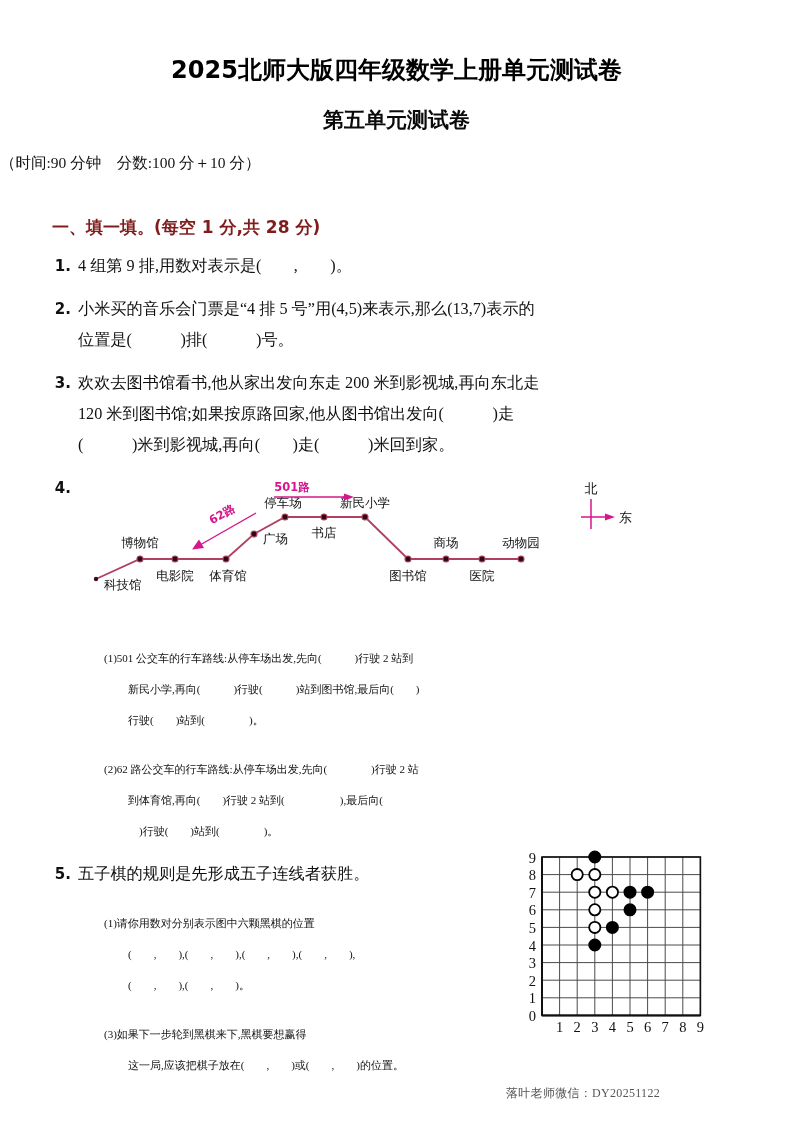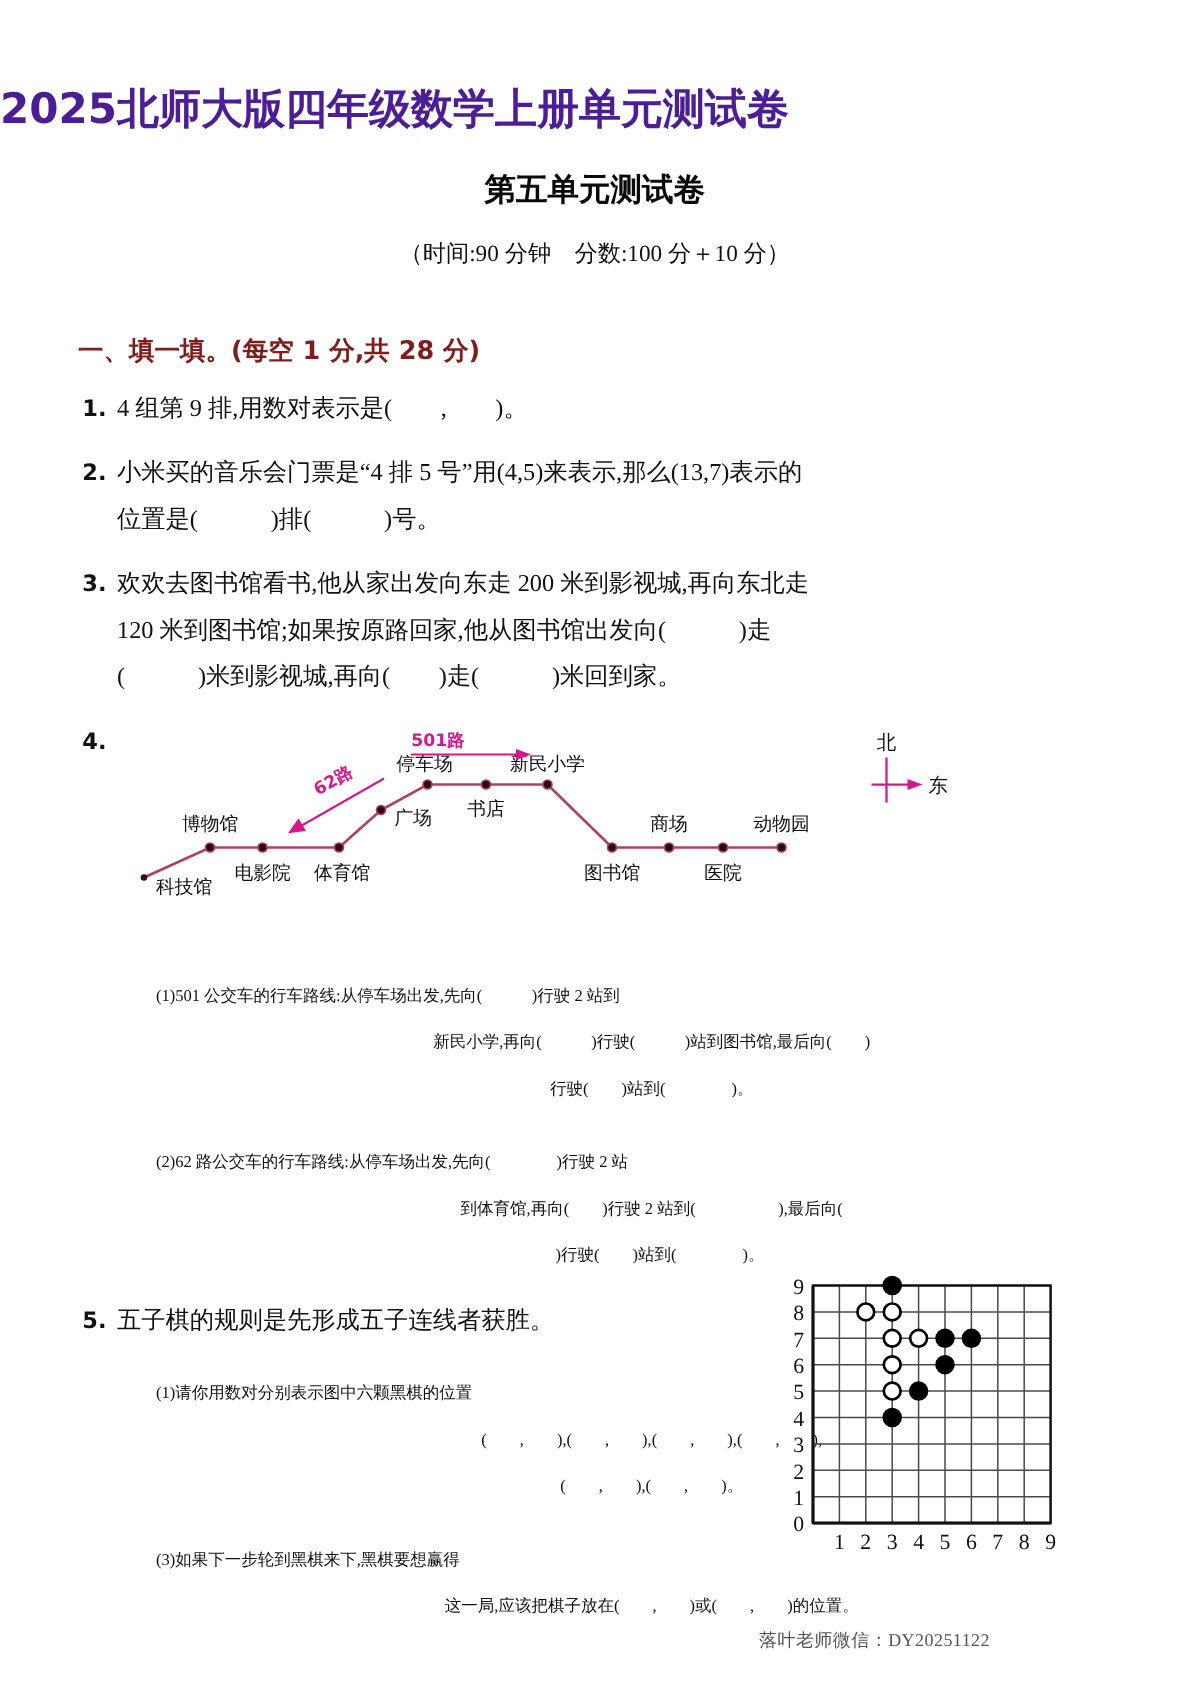--- a/index.html
+++ b/index.html
@@ -8,40 +8,40 @@
     background:#ffffff;
     font-family:"Liberation Serif","DejaVu Serif",serif;
     color:#111;
     overflow:hidden;
     position:relative;
   }
   .page{position:relative;width:793px;height:1122px;box-sizing:border-box;}
 
   
   .title-main{
-    font-family:"DejaVu Sans","Liberation Sans",sans-serif;
-    font-weight:700;
-    font-size:28px;
+    text-align:center;
+    font-family:"DejaVu Sans","Liberation Sans",sans-serif;
+    font-weight:700;
+    font-size:24px;
     letter-spacing:0px;
     margin:0;
     padding-top:54px;
-    color:#4c1d95;
+    color:#000000;
     white-space:nowrap;
   }
   .title-sub{
     text-align:center;
     font-family:"DejaVu Sans","Liberation Sans",sans-serif;
     font-weight:700;
     font-size:21px;
     margin:0;
     padding-top:20px;
     color:#0a0a0a;
   }
   .title-meta{
-    text-align:center;
     font-size:15.5px;
     margin:0;
     padding-top:19px;
     color:#111;
     font-family:"Liberation Serif","DejaVu Serif",serif;
   }
 
   
   .content{padding:0 52px 0 52px;}
   .sec-head{
@@ -69,21 +69,21 @@
   }
   .q-body{flex:1 1 auto;}
   .q-body p{margin:0;}
   .sub{
     margin-top:18px;
     font-size:11px;
     line-height:31px;
     padding-left:26px;
   }
   .sub p{margin:0;}
-  .hang{padding-left:24px;text-align:center;}
+  .hang{padding-left:24px;}
 
   
   .route-wrap{
     position:relative;
     height:148px;
     margin-top:4px;
   }
   .route-svg{position:absolute;left:0;top:0;}
 
   

